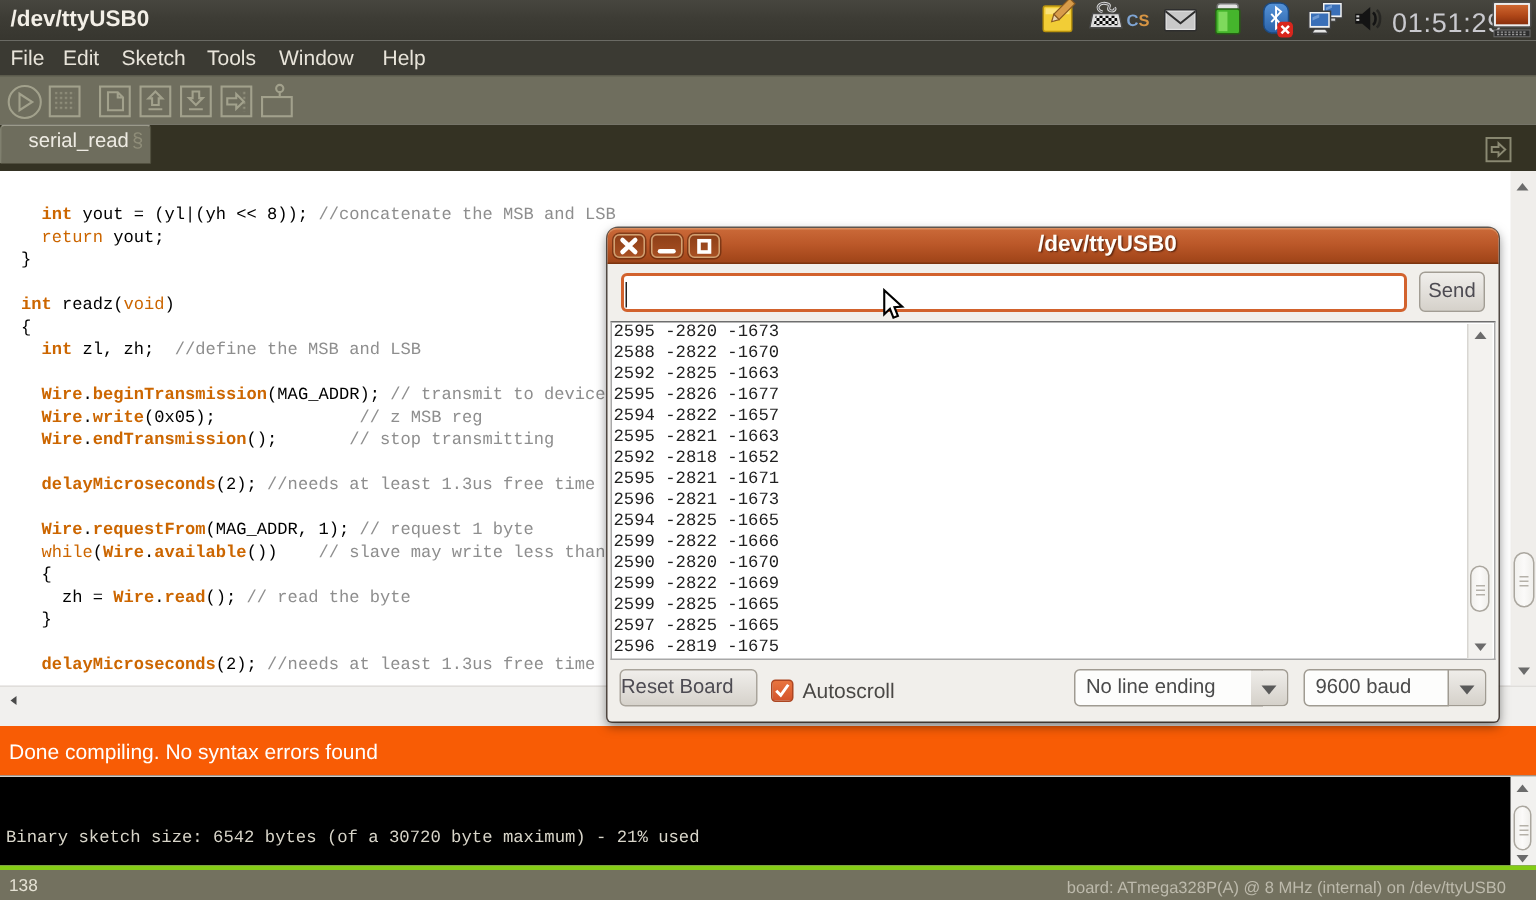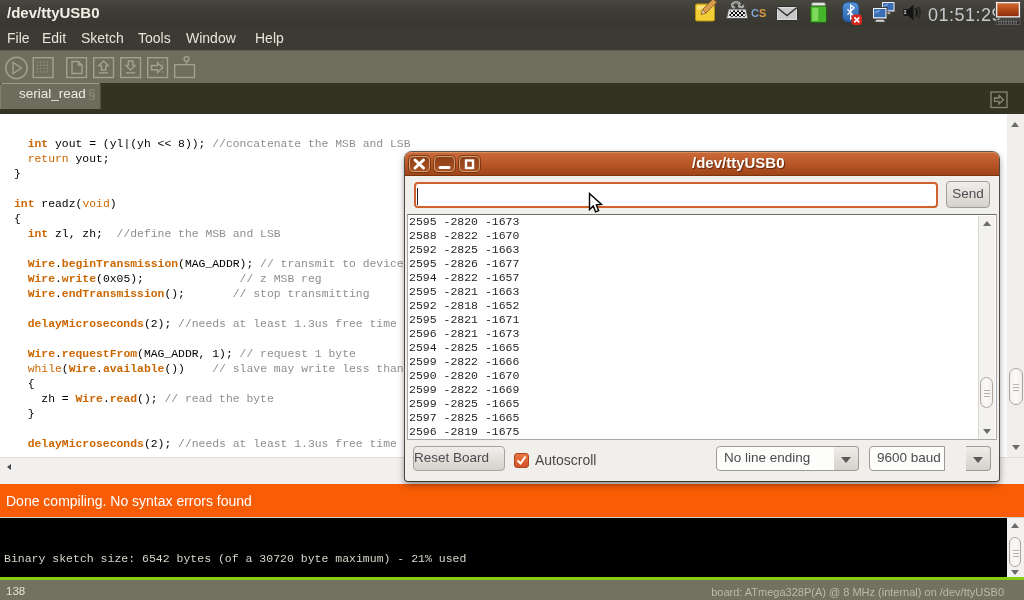--- a/index.html
+++ b/index.html
@@ -366,16 +366,16 @@
     </div>
     <div id="resetb">Reset Board</div>
     <div id="chk">
       <svg width="15" height="15" style="position:absolute;left:-1px;top:-1px">
           <path d="M3.5 7.5 L6.5 10.5 L11.5 3.5" fill="none" stroke="#fff" stroke-width="2"></path>
         </svg>
     </div>
     <div id="chklbl">Autoscroll</div>
     <div class="combofield" style="left:311px;top:294px;width:126px;">No line ending</div>
     <div class="combobtn" style="left:429px;top:294px;"></div>
-    <div class="combofield" style="left:464px;top:294px;width:76px;">9600 baud</div>
+    <div class="combofield" style="left:464px;top:294px;width:97px;">9600 baud</div>
     <div class="combobtn" style="left:561px;top:294px;"></div>
   </div>
 </div>
 
 </body></html>

